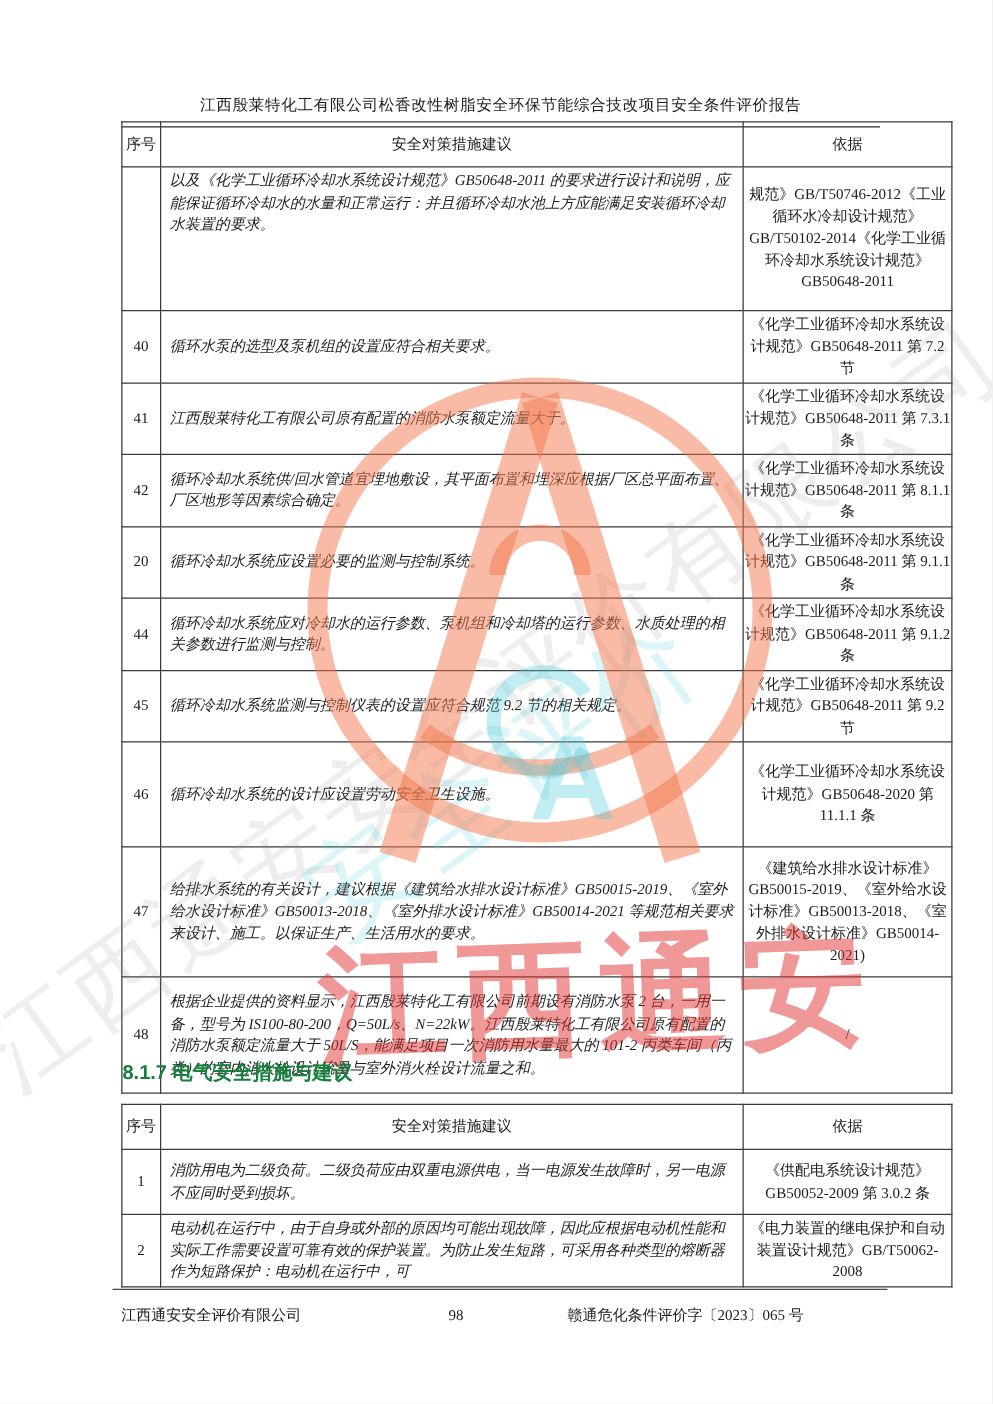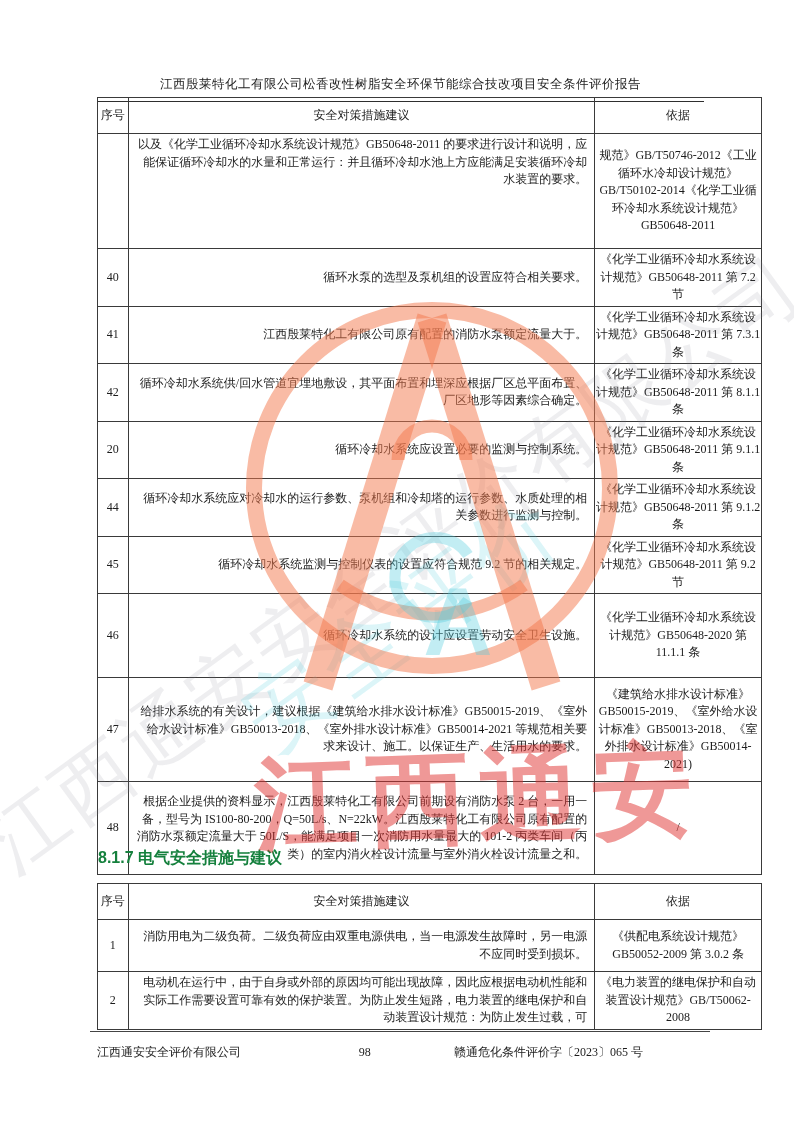--- a/index.html
+++ b/index.html
@@ -28,21 +28,21 @@
   .doc-table th,.doc-table td{
     border:1px solid #3a3a3a;
     vertical-align:middle;
     overflow:hidden;
   }
   .doc-table th{font-weight:normal;text-align:center;padding:1px 2px;}
   .col-no{width:28px;}
   .col-measure{width:425px;}
   .col-basis{width:152px;}
   td.no{text-align:center;padding:1px 2px;}
-  td.measure{text-align:right;padding:2px 7px;}
+  td.measure{text-align:left;padding:2px 7px;font-style:italic;}
   td.basis{text-align:center;padding:2px 0;}
   
   .section-heading{
     position:absolute;left:98px;top:848px;width:606px;
     font-family:"Liberation Sans","DejaVu Sans",sans-serif;
     font-weight:bold;font-size:16px;color:#15803d;
   }
   
   .footer-rule{
     position:absolute;left:90px;top:1031px;width:620px;
@@ -151,21 +151,21 @@
       </tr>
     </thead>
     <tbody>
       <tr style="height:52px">
         <td class="no">1</td>
         <td class="measure">消防用电为二级负荷。二级负荷应由双重电源供电，当一电源发生故障时，另一电源不应同时受到损坏。</td>
         <td class="basis">《供配电系统设计规范》GB50052-2009 第 3.0.2 条</td>
       </tr>
       <tr style="height:58px">
         <td class="no">2</td>
-        <td class="measure">电动机在运行中，由于自身或外部的原因均可能出现故障，因此应根据电动机性能和实际工作需要设置可靠有效的保护装置。为防止发生短路，电力装置的继电保护和自动装置设计规范：为防止发生过载，可</td>
+        <td class="measure">电动机在运行中，由于自身或外部的原因均可能出现故障，因此应根据电动机性能和实际工作需要设置可靠有效的保护装置。为防止发生短路，可采用各种类型的熔断器作为短路保护：电动机在运行中，可</td>
         <td class="basis">《电力装置的继电保护和自动装置设计规范》GB/T50062-2008</td>
       </tr>
     </tbody>
   </table>
 
   <div class="footer-rule"></div>
   <div class="page-footer">
     <span class="f-left">江西通安安全评价有限公司</span>
     <span class="f-center">98</span>
     <span class="f-right">赣通危化条件评价字〔2023〕065 号</span>

